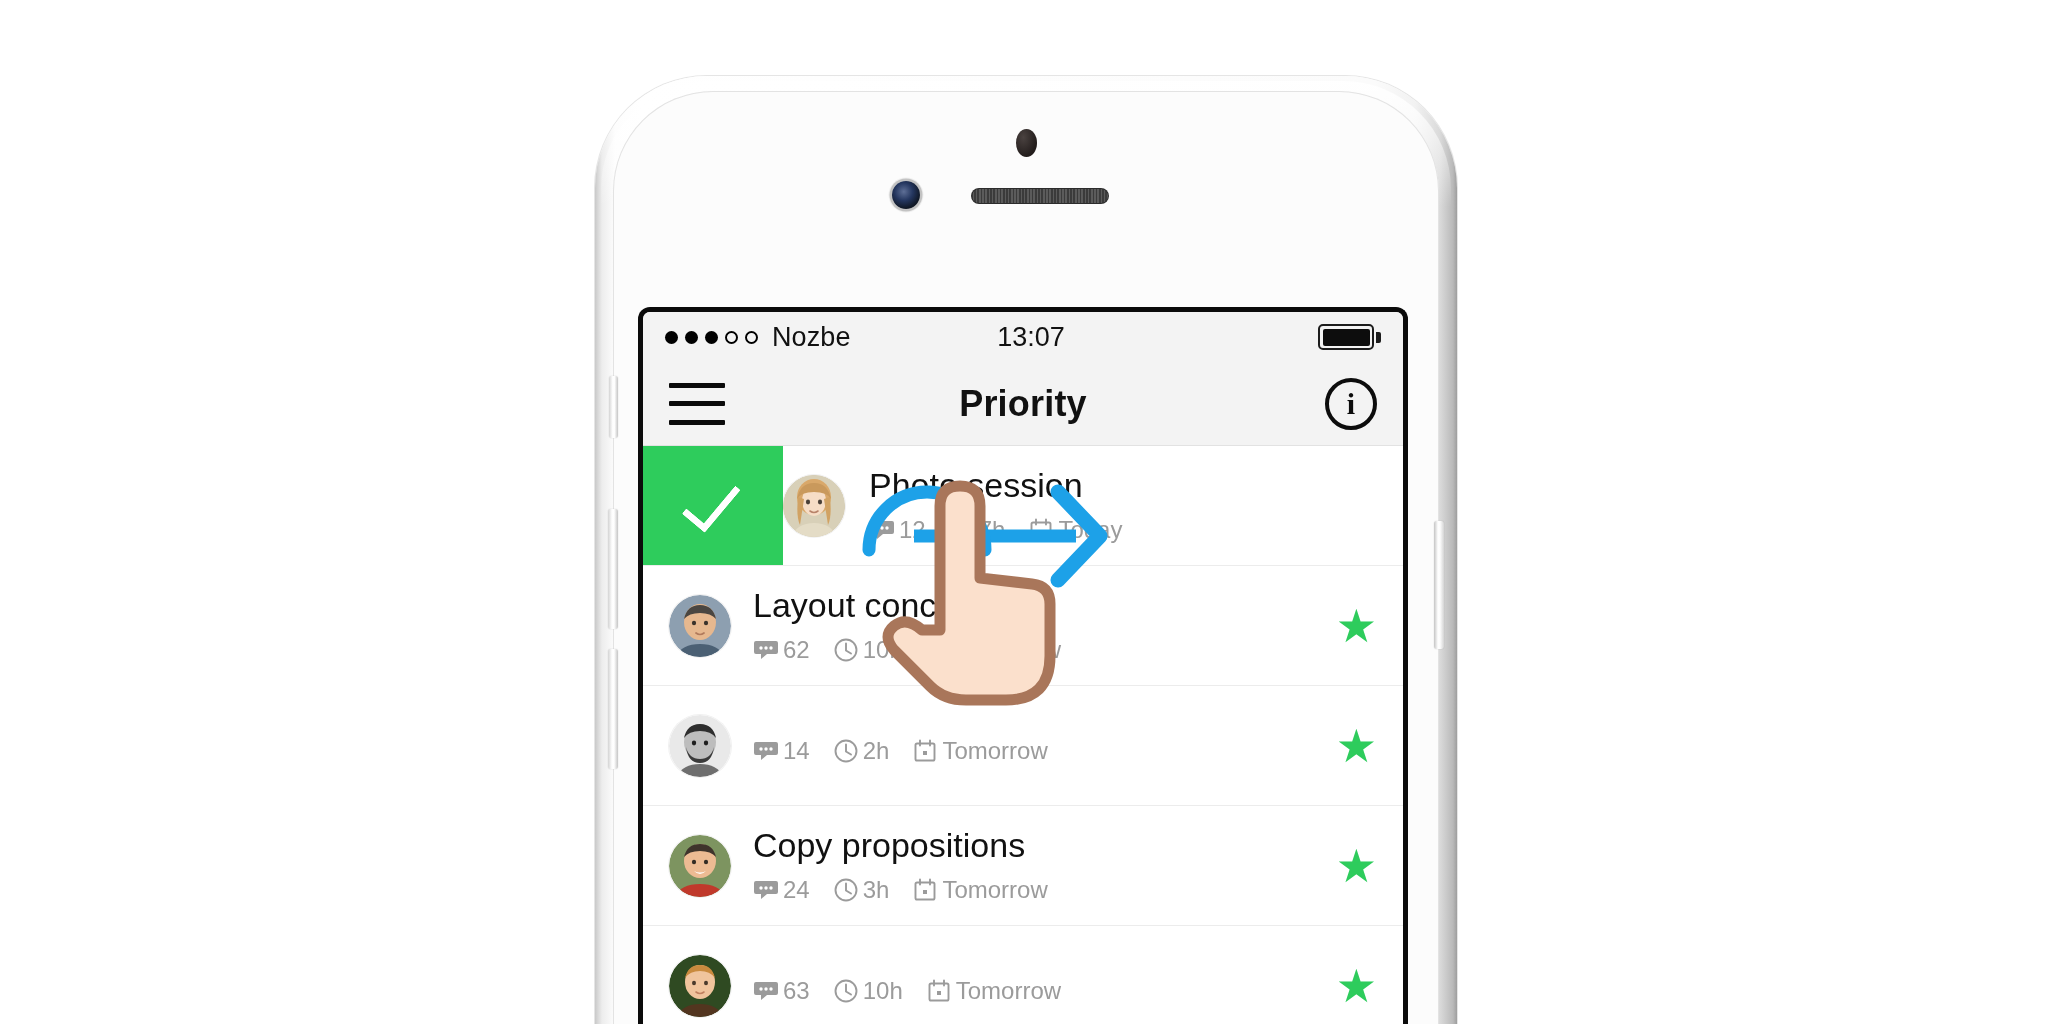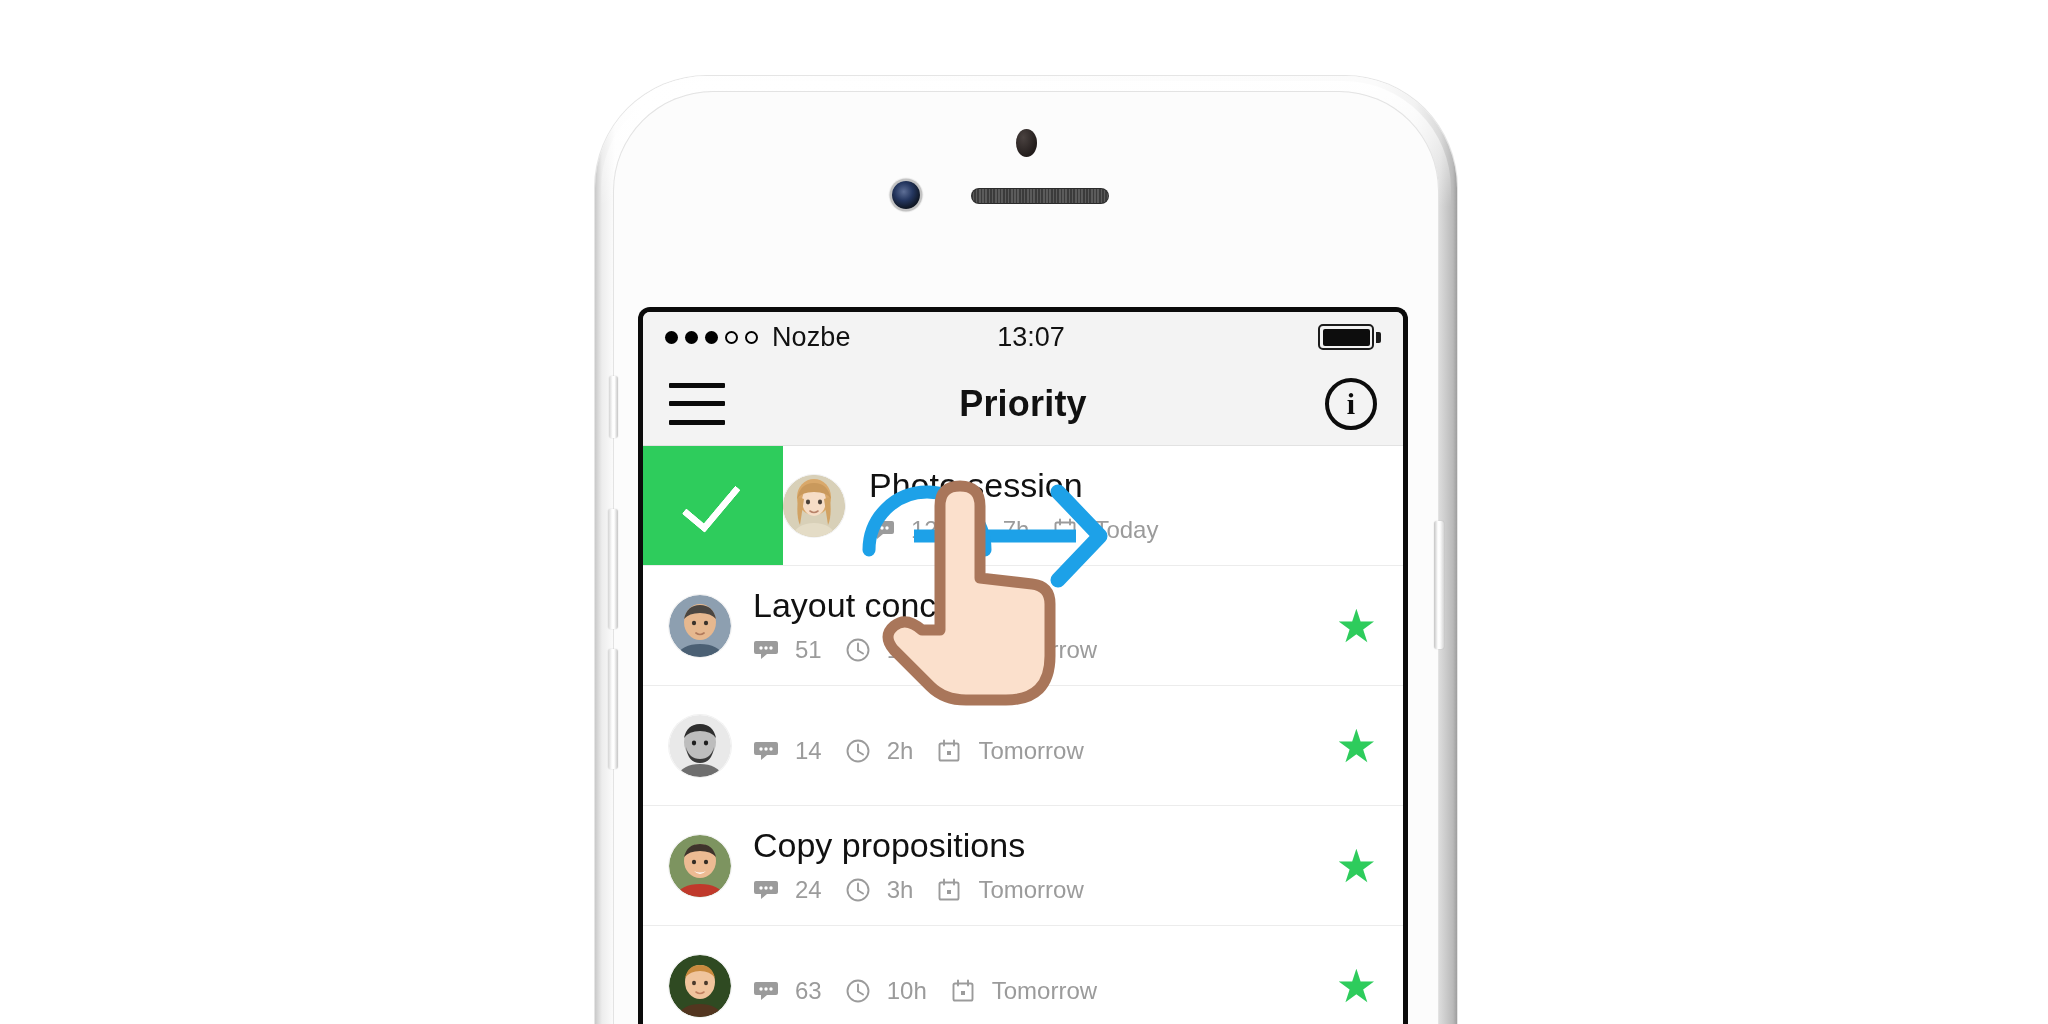--- a/index.html
+++ b/index.html
@@ -241,21 +241,21 @@
     white-space: nowrap;
   }
   .task-meta {
     display: flex;
     align-items: center;
     gap: 9px;
     margin-top: 11px;
     font-size: 24px;
     color: #9b9b9b;
   }
-  .meta-item { display: flex; align-items: center; gap: 16px; white-space: nowrap; }
+  .meta-item { display: flex; align-items: center; gap: 4px; white-space: nowrap; }
   .meta-item + .meta-item { margin-left: 14px; }
   .meta-icon { display: block; flex: none; }
 
   .star-icon {
     flex: none;
     margin-right: 26px;
     color: #2ecc5c;
     font-size: 46px;
     line-height: 1;
   }
@@ -401,21 +401,21 @@
             <div class="task-body">
               <div class="task-title">Layout concepts</div>
               <div class="task-meta">
                 <span class="meta-item">
                   <svg class="meta-icon" width="26" height="26" viewBox="0 0 26 26">
                     <path d="M3 4h20a2 2 0 012 2v9a2 2 0 01-2 2h-9l-6 5v-5H3a2 2 0 01-2-2V6a2 2 0 012-2z" fill="#9b9b9b"></path>
                     <circle cx="8" cy="11" r="1.7" fill="#fff"></circle>
                       <circle cx="13" cy="11" r="1.7" fill="#fff"></circle>
                       <circle cx="18" cy="11" r="1.7" fill="#fff"></circle>
                   </svg>
-                  <span>51</span>
+                  <span>62</span>
                 </span>
                 <span class="meta-item">
                   <svg class="meta-icon" width="26" height="26" viewBox="0 0 26 26">
                     <circle cx="13" cy="13" r="10.5" fill="none" stroke="#9b9b9b" stroke-width="1.9"></circle>
                     <path d="M13 6.5v7l5 3" fill="none" stroke="#9b9b9b" stroke-width="1.9" stroke-linecap="round"></path>
                   </svg>
                   <span>10h</span>
                 </span>
                 <span class="meta-item">
                   <svg class="meta-icon" width="26" height="26" viewBox="0 0 26 26">

